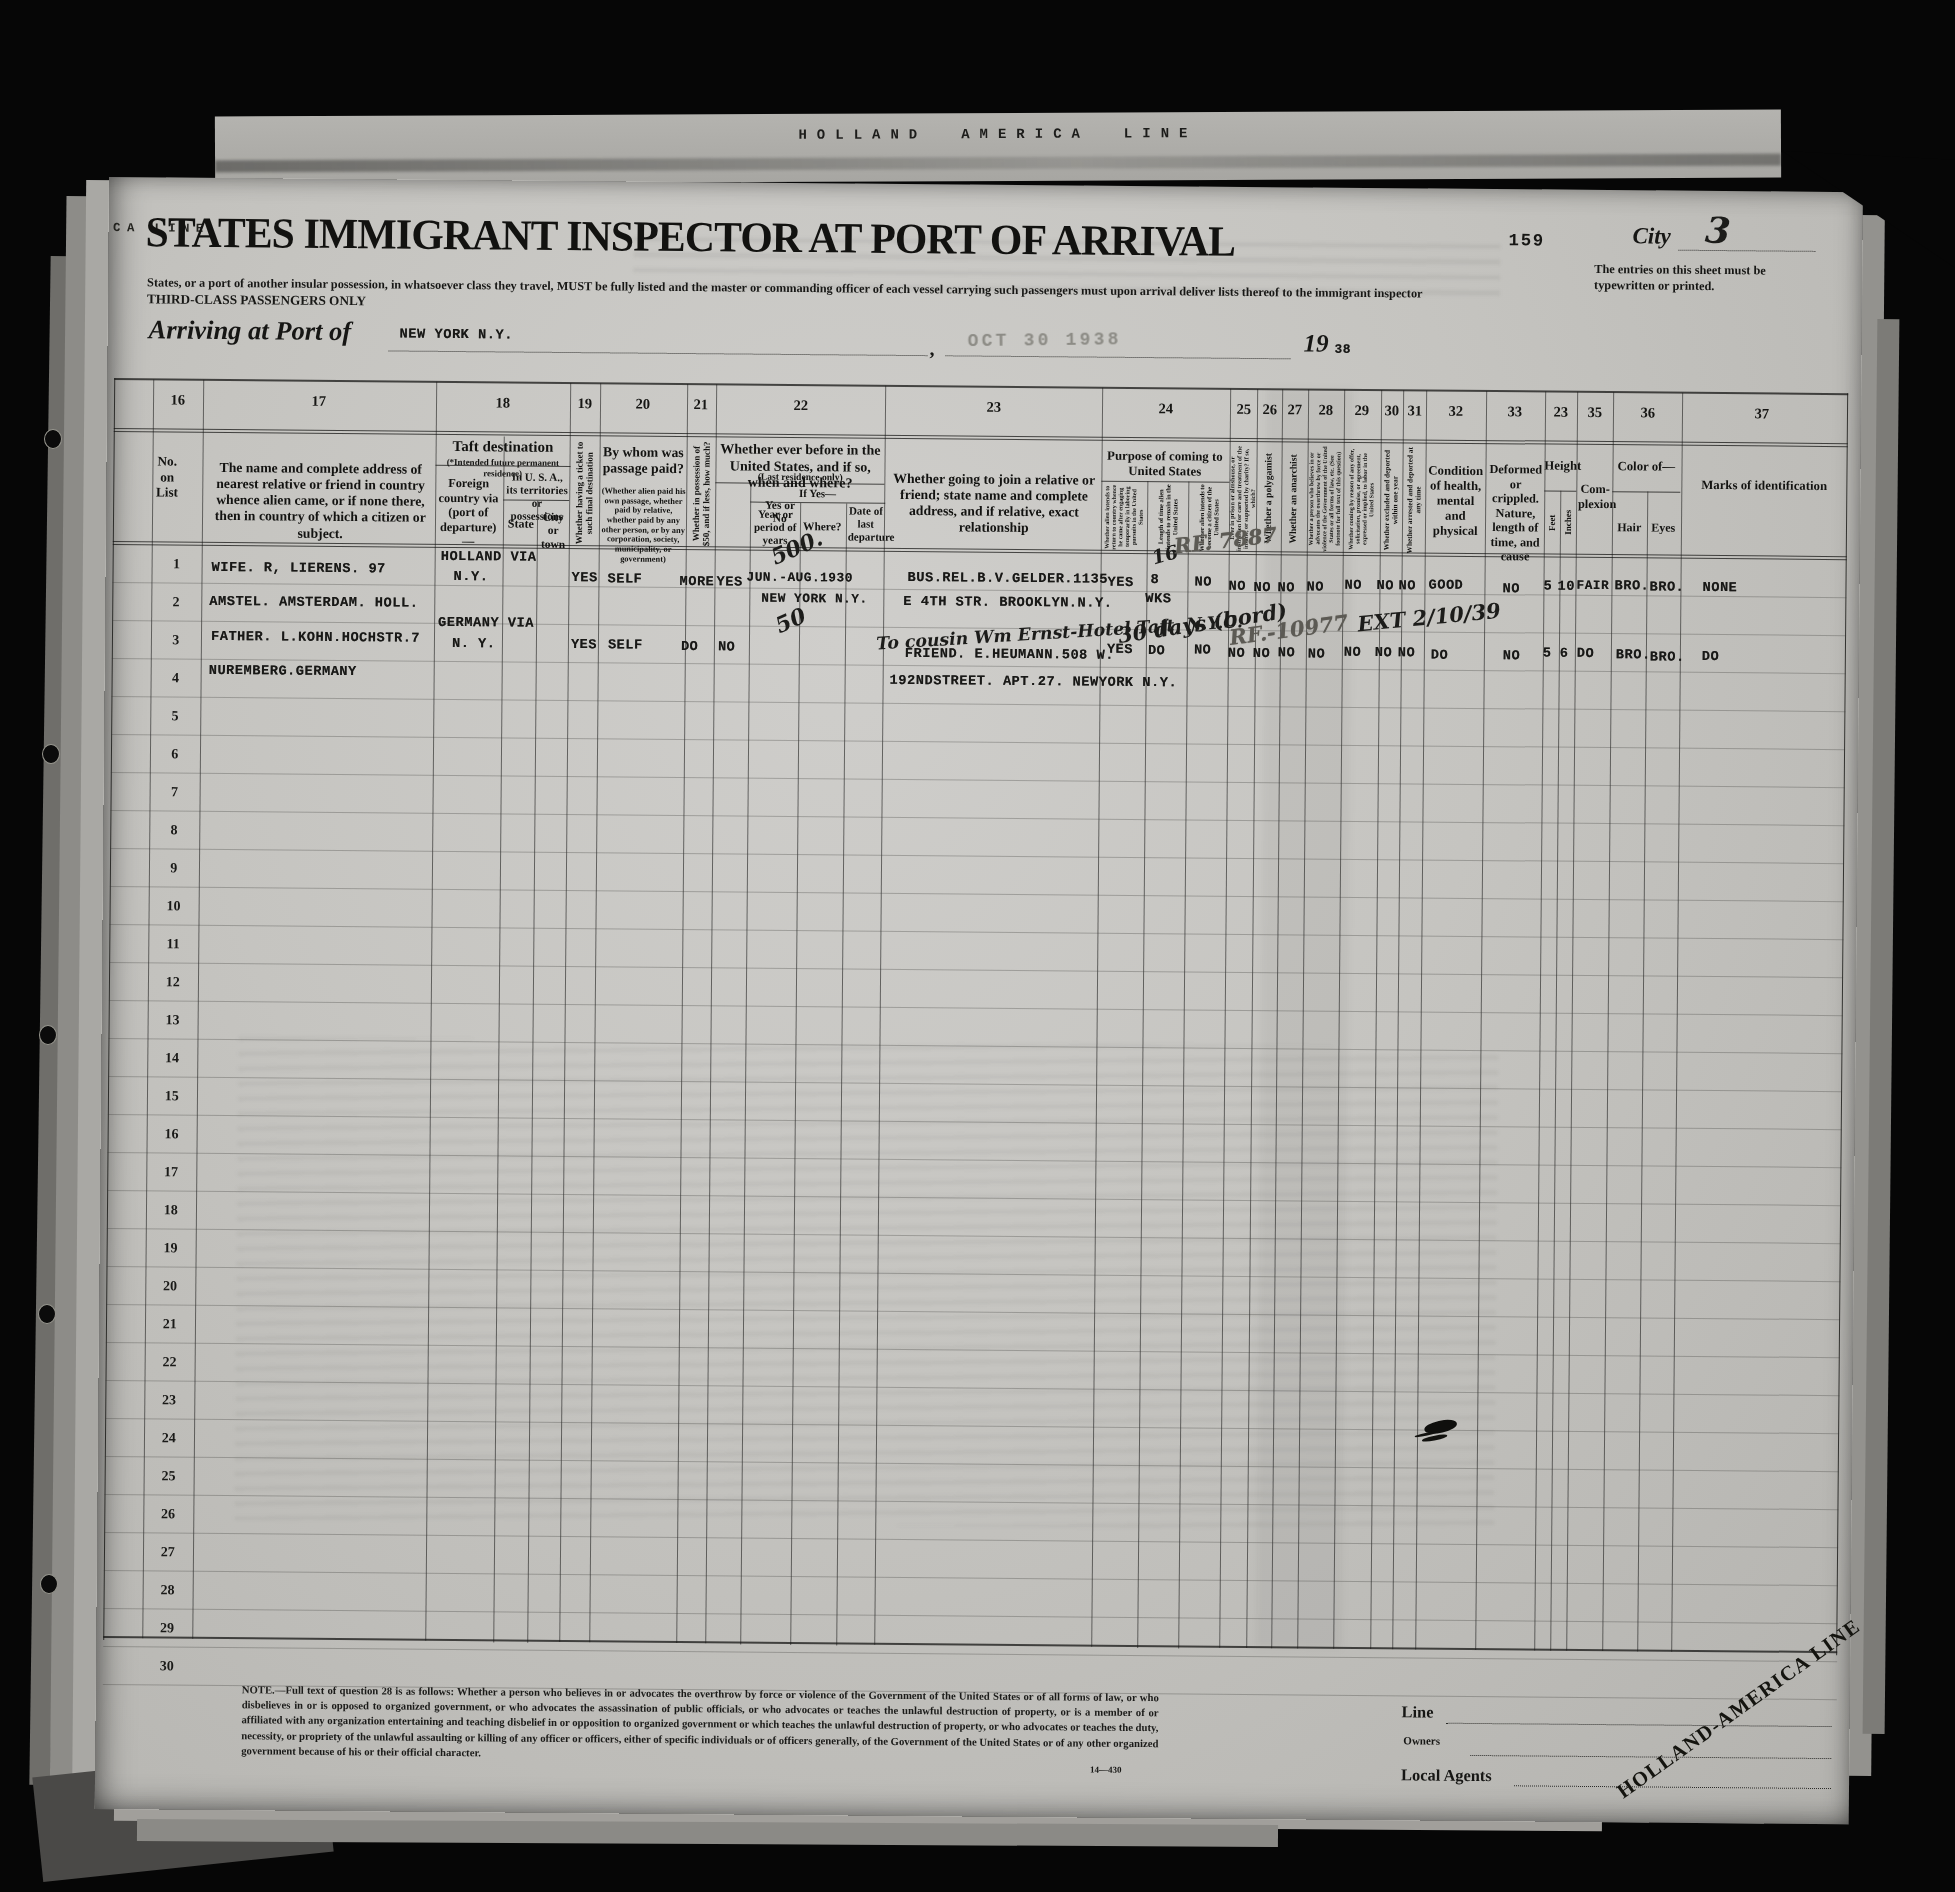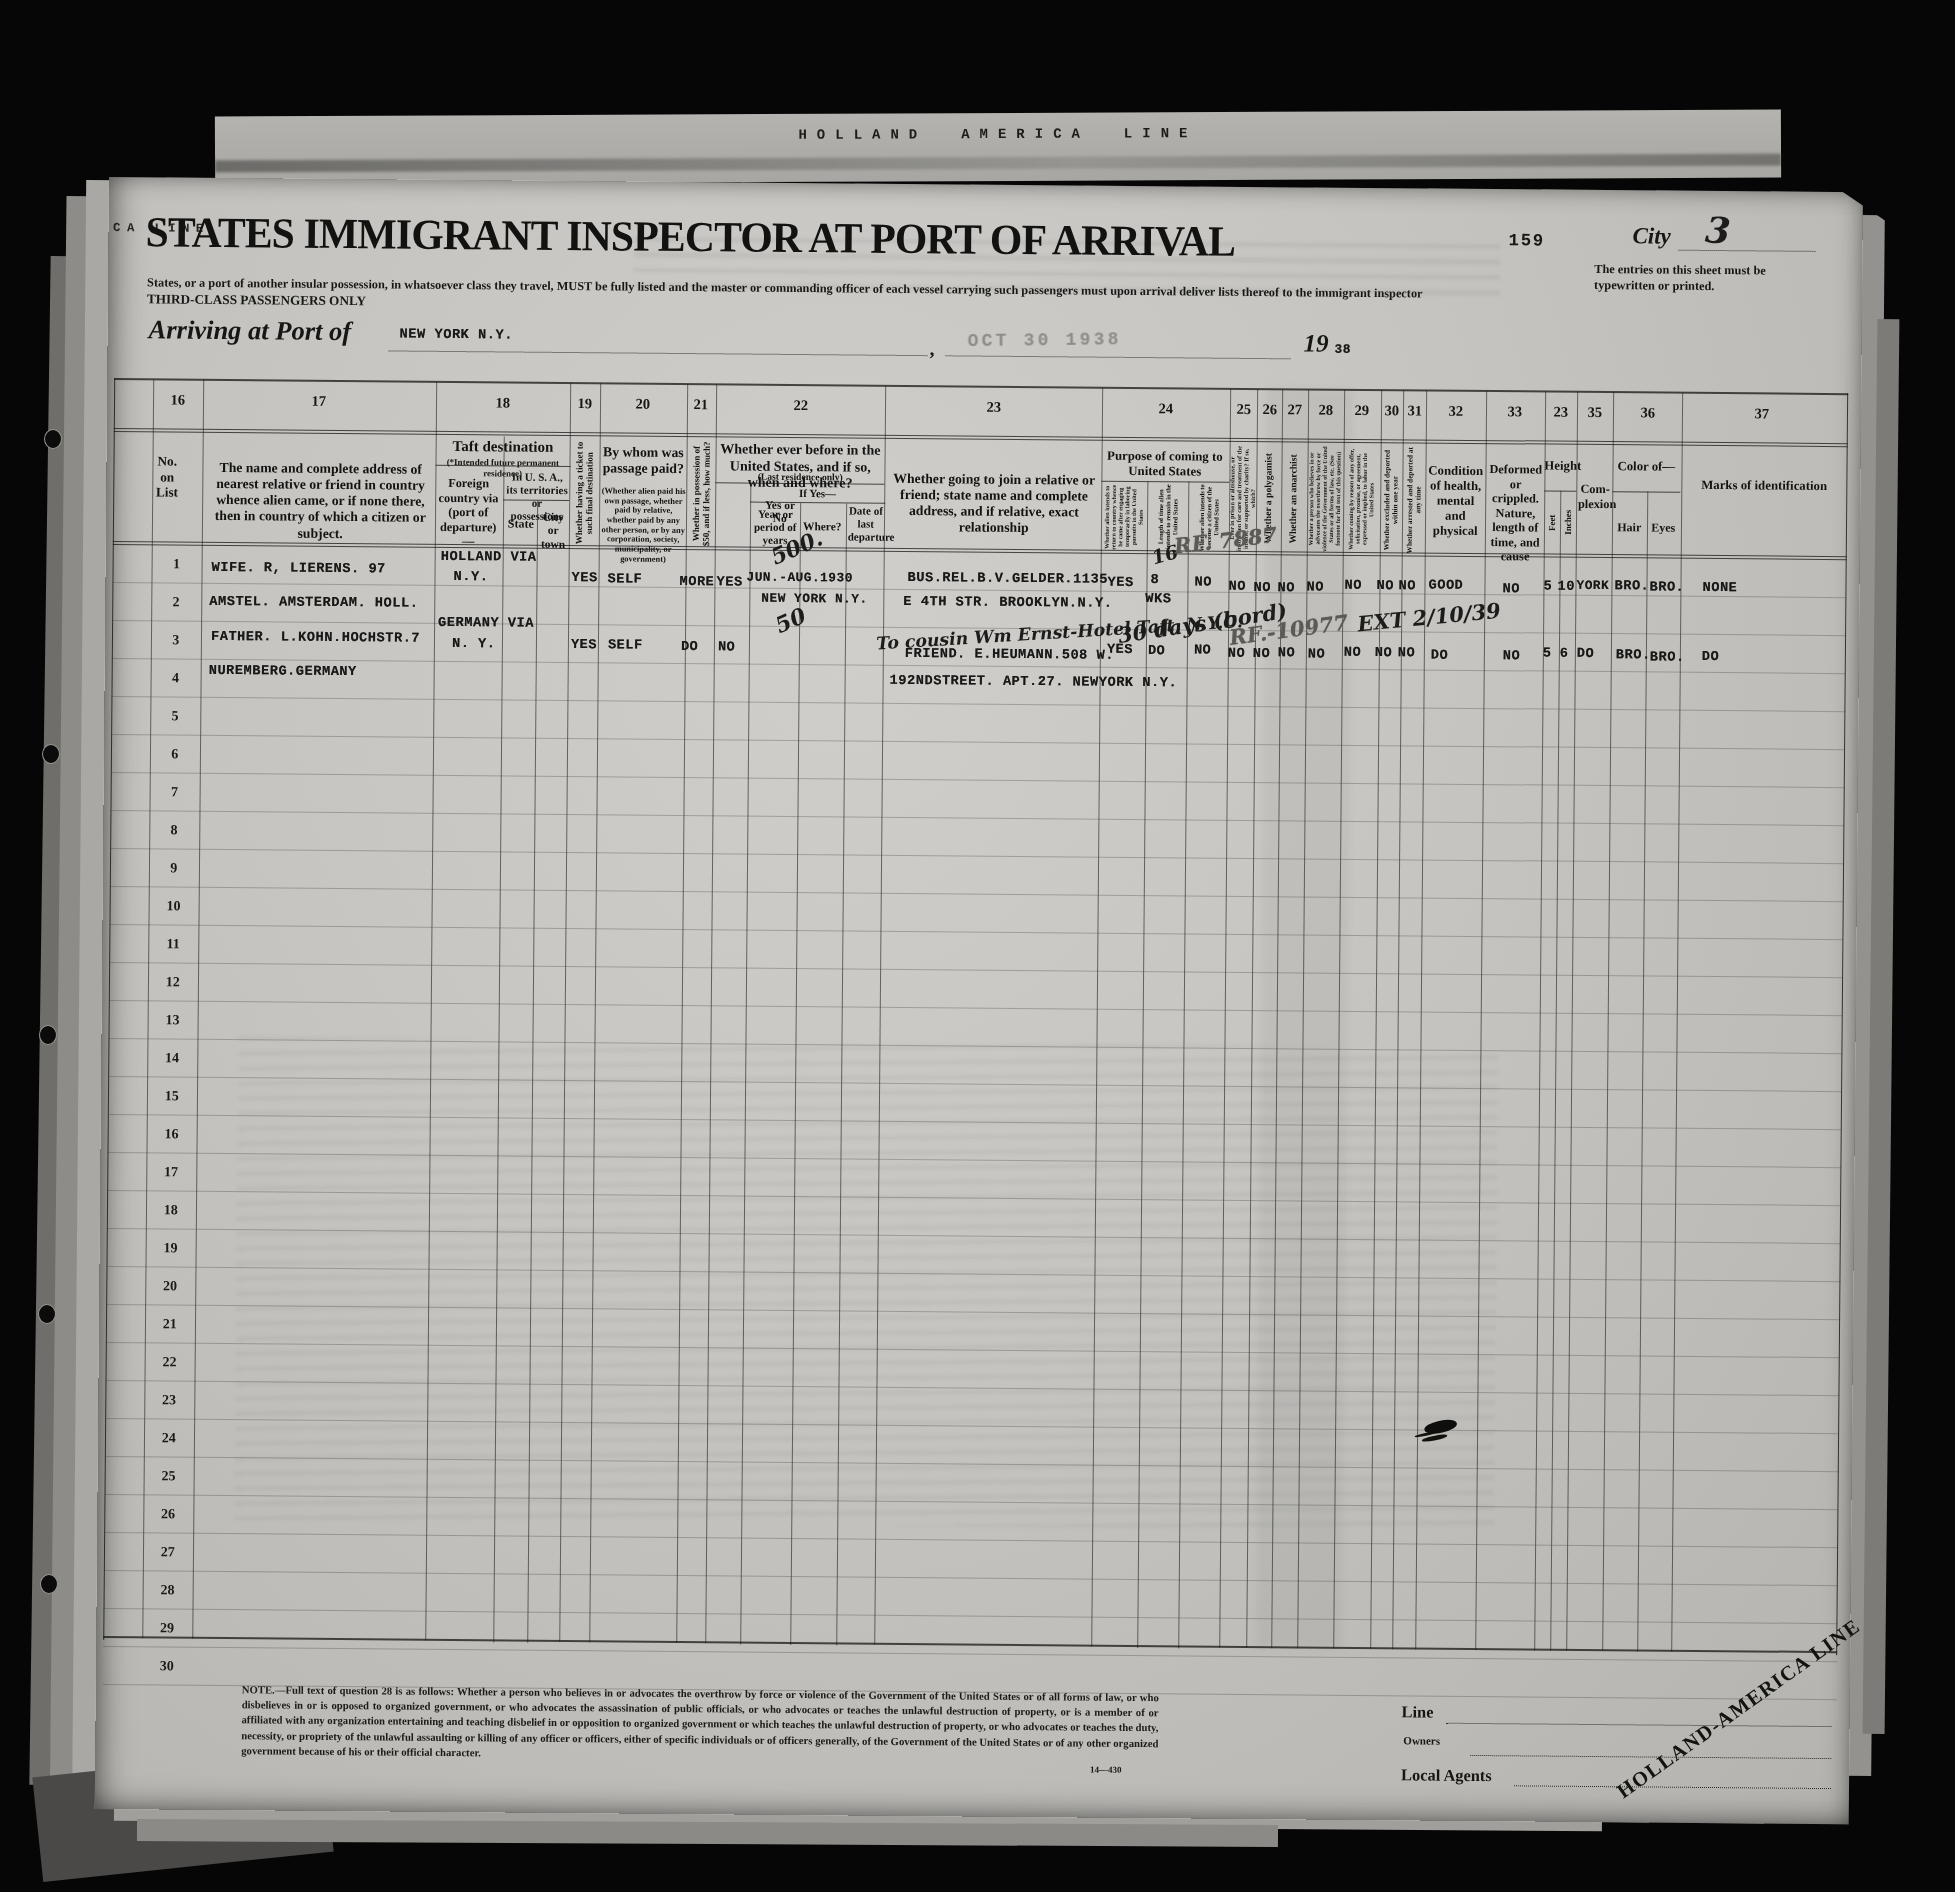--- a/index.html
+++ b/index.html
@@ -358,21 +358,21 @@
       <div class="tw" style="left:1148px;top:393px;">NO</div>
       <div class="tw" style="left:1172px;top:393px;">NO</div>
       <div class="tw" style="left:1201px;top:392px;">NO</div>
       <div class="tw" style="left:1239px;top:390px;">NO</div>
       <div class="tw" style="left:1271px;top:390px;">NO</div>
       <div class="tw" style="left:1293px;top:390px;">NO</div>
       <div class="tw" style="left:1323px;top:389px;">GOOD</div>
       <div class="tw" style="left:1397px;top:392px;">NO</div>
       <div class="tw" style="left:1438px;top:389px;">5</div>
       <div class="tw" style="left:1452px;top:389px;">10</div>
-      <div class="tw" style="left:1471px;top:388px;font-size:12.8px;">YORK</div>
+      <div class="tw" style="left:1471px;top:388px;font-size:12.8px;">FAIR</div>
       <div class="tw" style="left:1509px;top:388px;">BRO.</div>
       <div class="tw" style="left:1544px;top:389px;">BRO.</div>
       <div class="tw" style="left:1597px;top:389px;">NONE</div>
       <div class="hw pencil" style="left:1068px;top:341px;font-size:21px;transform:rotate(-7deg);">RF. 7887</div>
 
       <div class="tw" style="left:106px;top:451px;">FATHER. L.KOHN.HOCHSTR.7</div>
       <div class="tw" style="left:104px;top:485px;">NUREMBERG.GERMANY</div>
       <div class="tw" style="left:333px;top:435px;">GERMANY VIA</div>
       <div class="tw" style="left:347px;top:456px;">N. Y.</div>
       <div class="tw" style="left:466px;top:456px;">YES</div>

